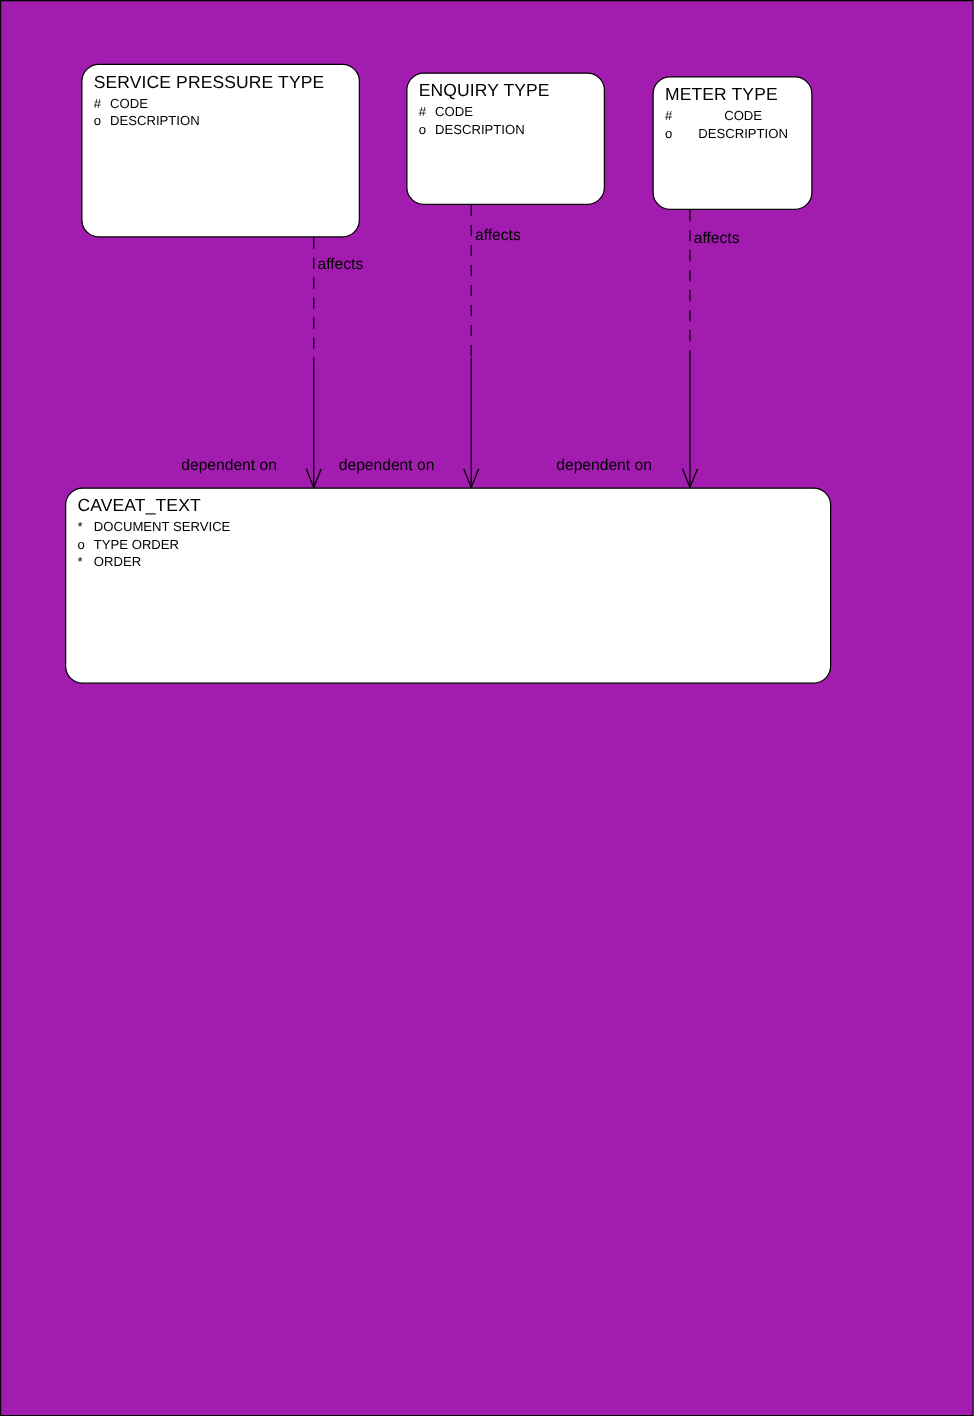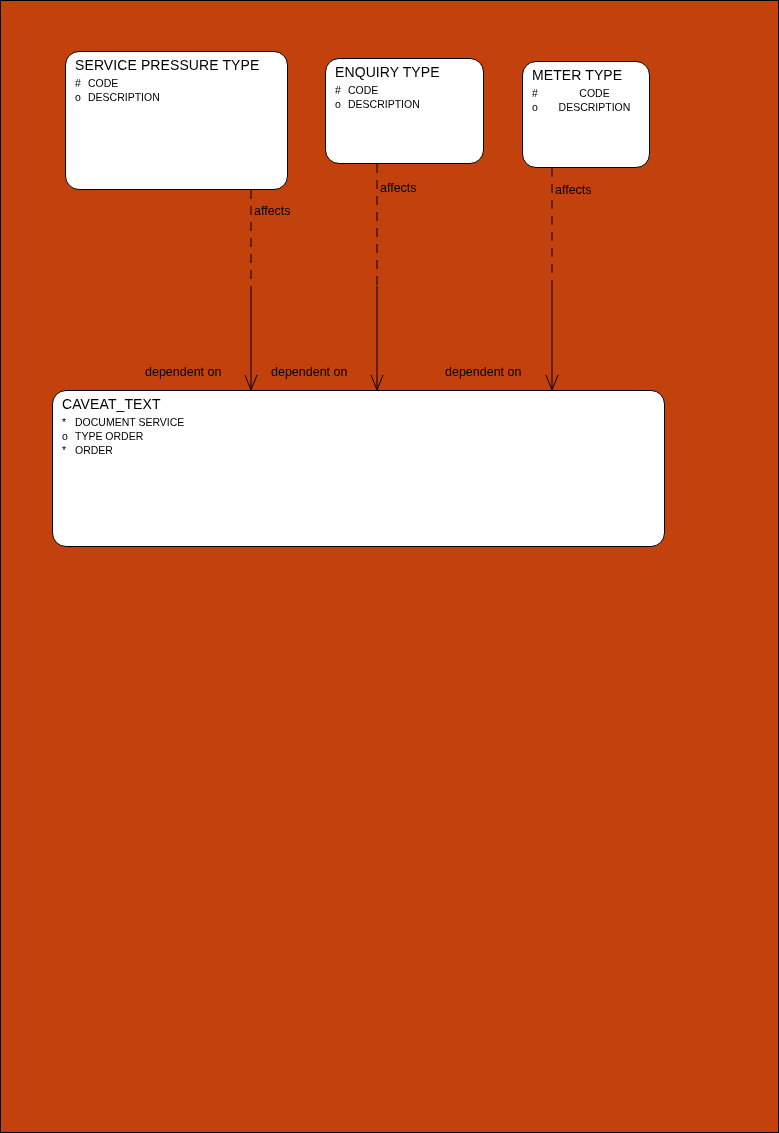--- a/index.html
+++ b/index.html
@@ -7,21 +7,21 @@
     padding: 0;
     background: #ffffff;
   }
   body {
     font-family: "Liberation Sans", sans-serif;
   }
   #page {
     position: relative;
     width: 779px;
     height: 1133px;
-    background: #c2410c;
+    background: #a21caf;
     border: 1px solid #000000;
     box-sizing: border-box;
     overflow: hidden;
   }
   #svg-layer {
     position: absolute;
     left: 0;
     top: 0;
     width: 779px;
     height: 1133px;

